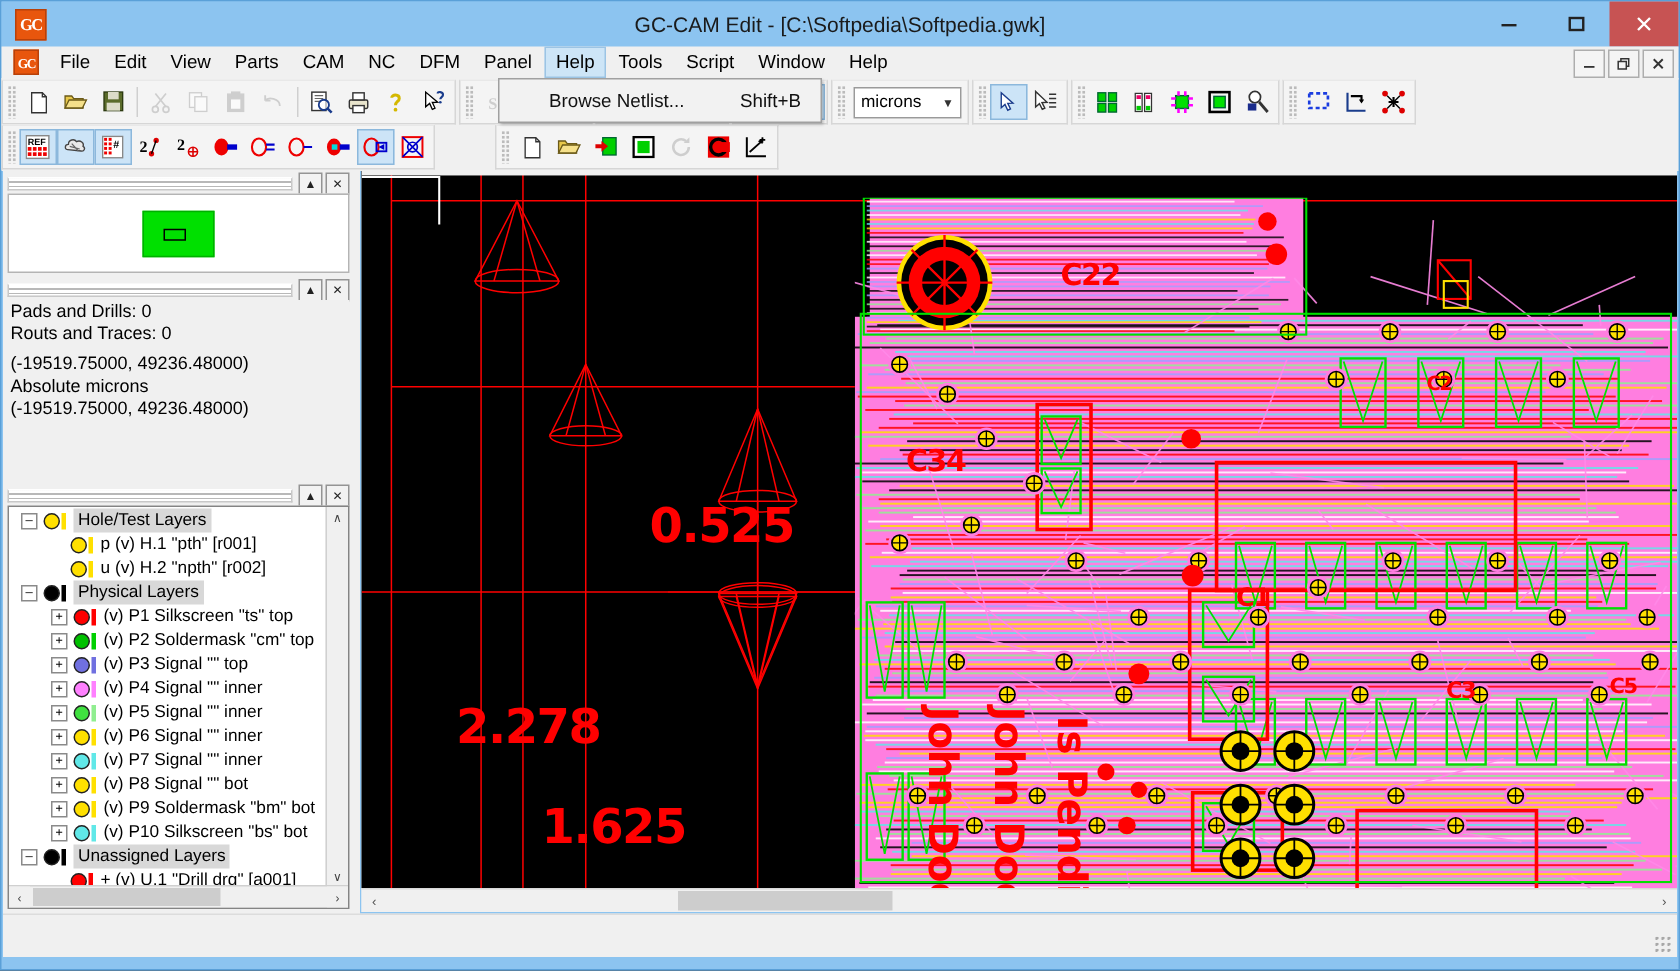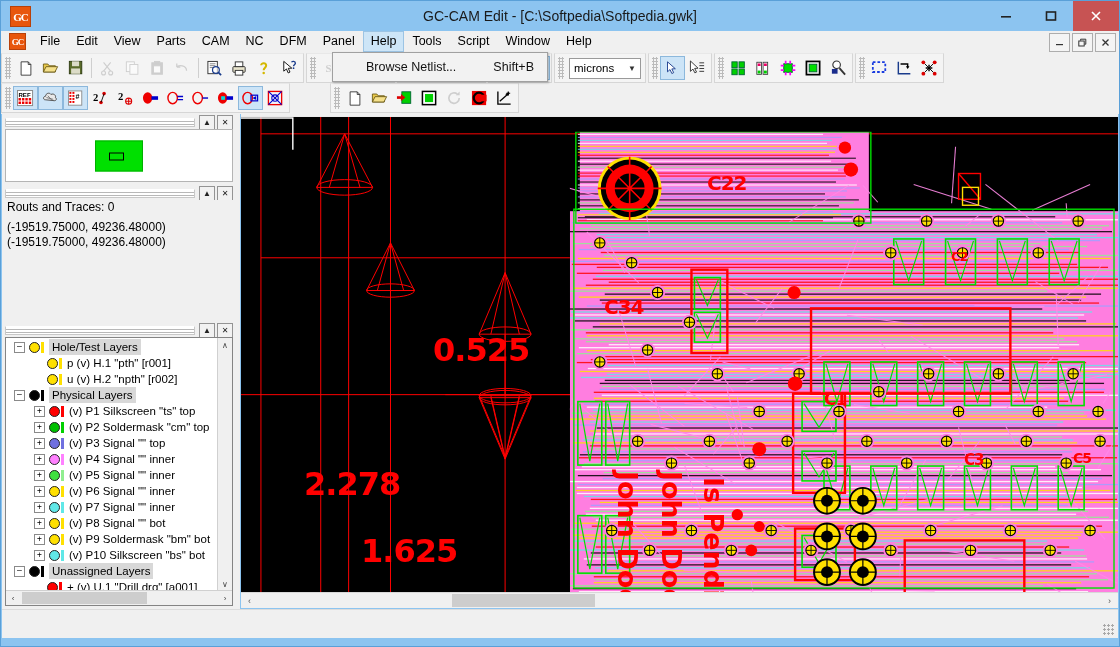--- a/index.html
+++ b/index.html
@@ -805,23 +805,25 @@
       </div>
     </div>
 
     <div class="panel" id="seldata-panel">
       <div class="pan-grip">
         <div class="bars"></div>
         <div class="pbtn">▲</div>
         <div class="pbtn">✕</div>
       </div>
       <div class="panel-body">
+        <div class="sd-line">Pads and Drills: 0</div>
         <div class="sd-line">Routs and Traces: 0</div>
         <div class="sd-gap"></div>
         <div class="sd-line">(-19519.75000, 49236.48000)</div>
+        <div class="sd-line">Absolute microns</div>
         <div class="sd-line">(-19519.75000, 49236.48000)</div>
       </div>
     </div>
 
     <div class="panel" id="tree-panel">
       <div class="pan-grip">
         <div class="bars"></div>
         <div class="pbtn">▲</div>
         <div class="pbtn">✕</div>
       </div>

